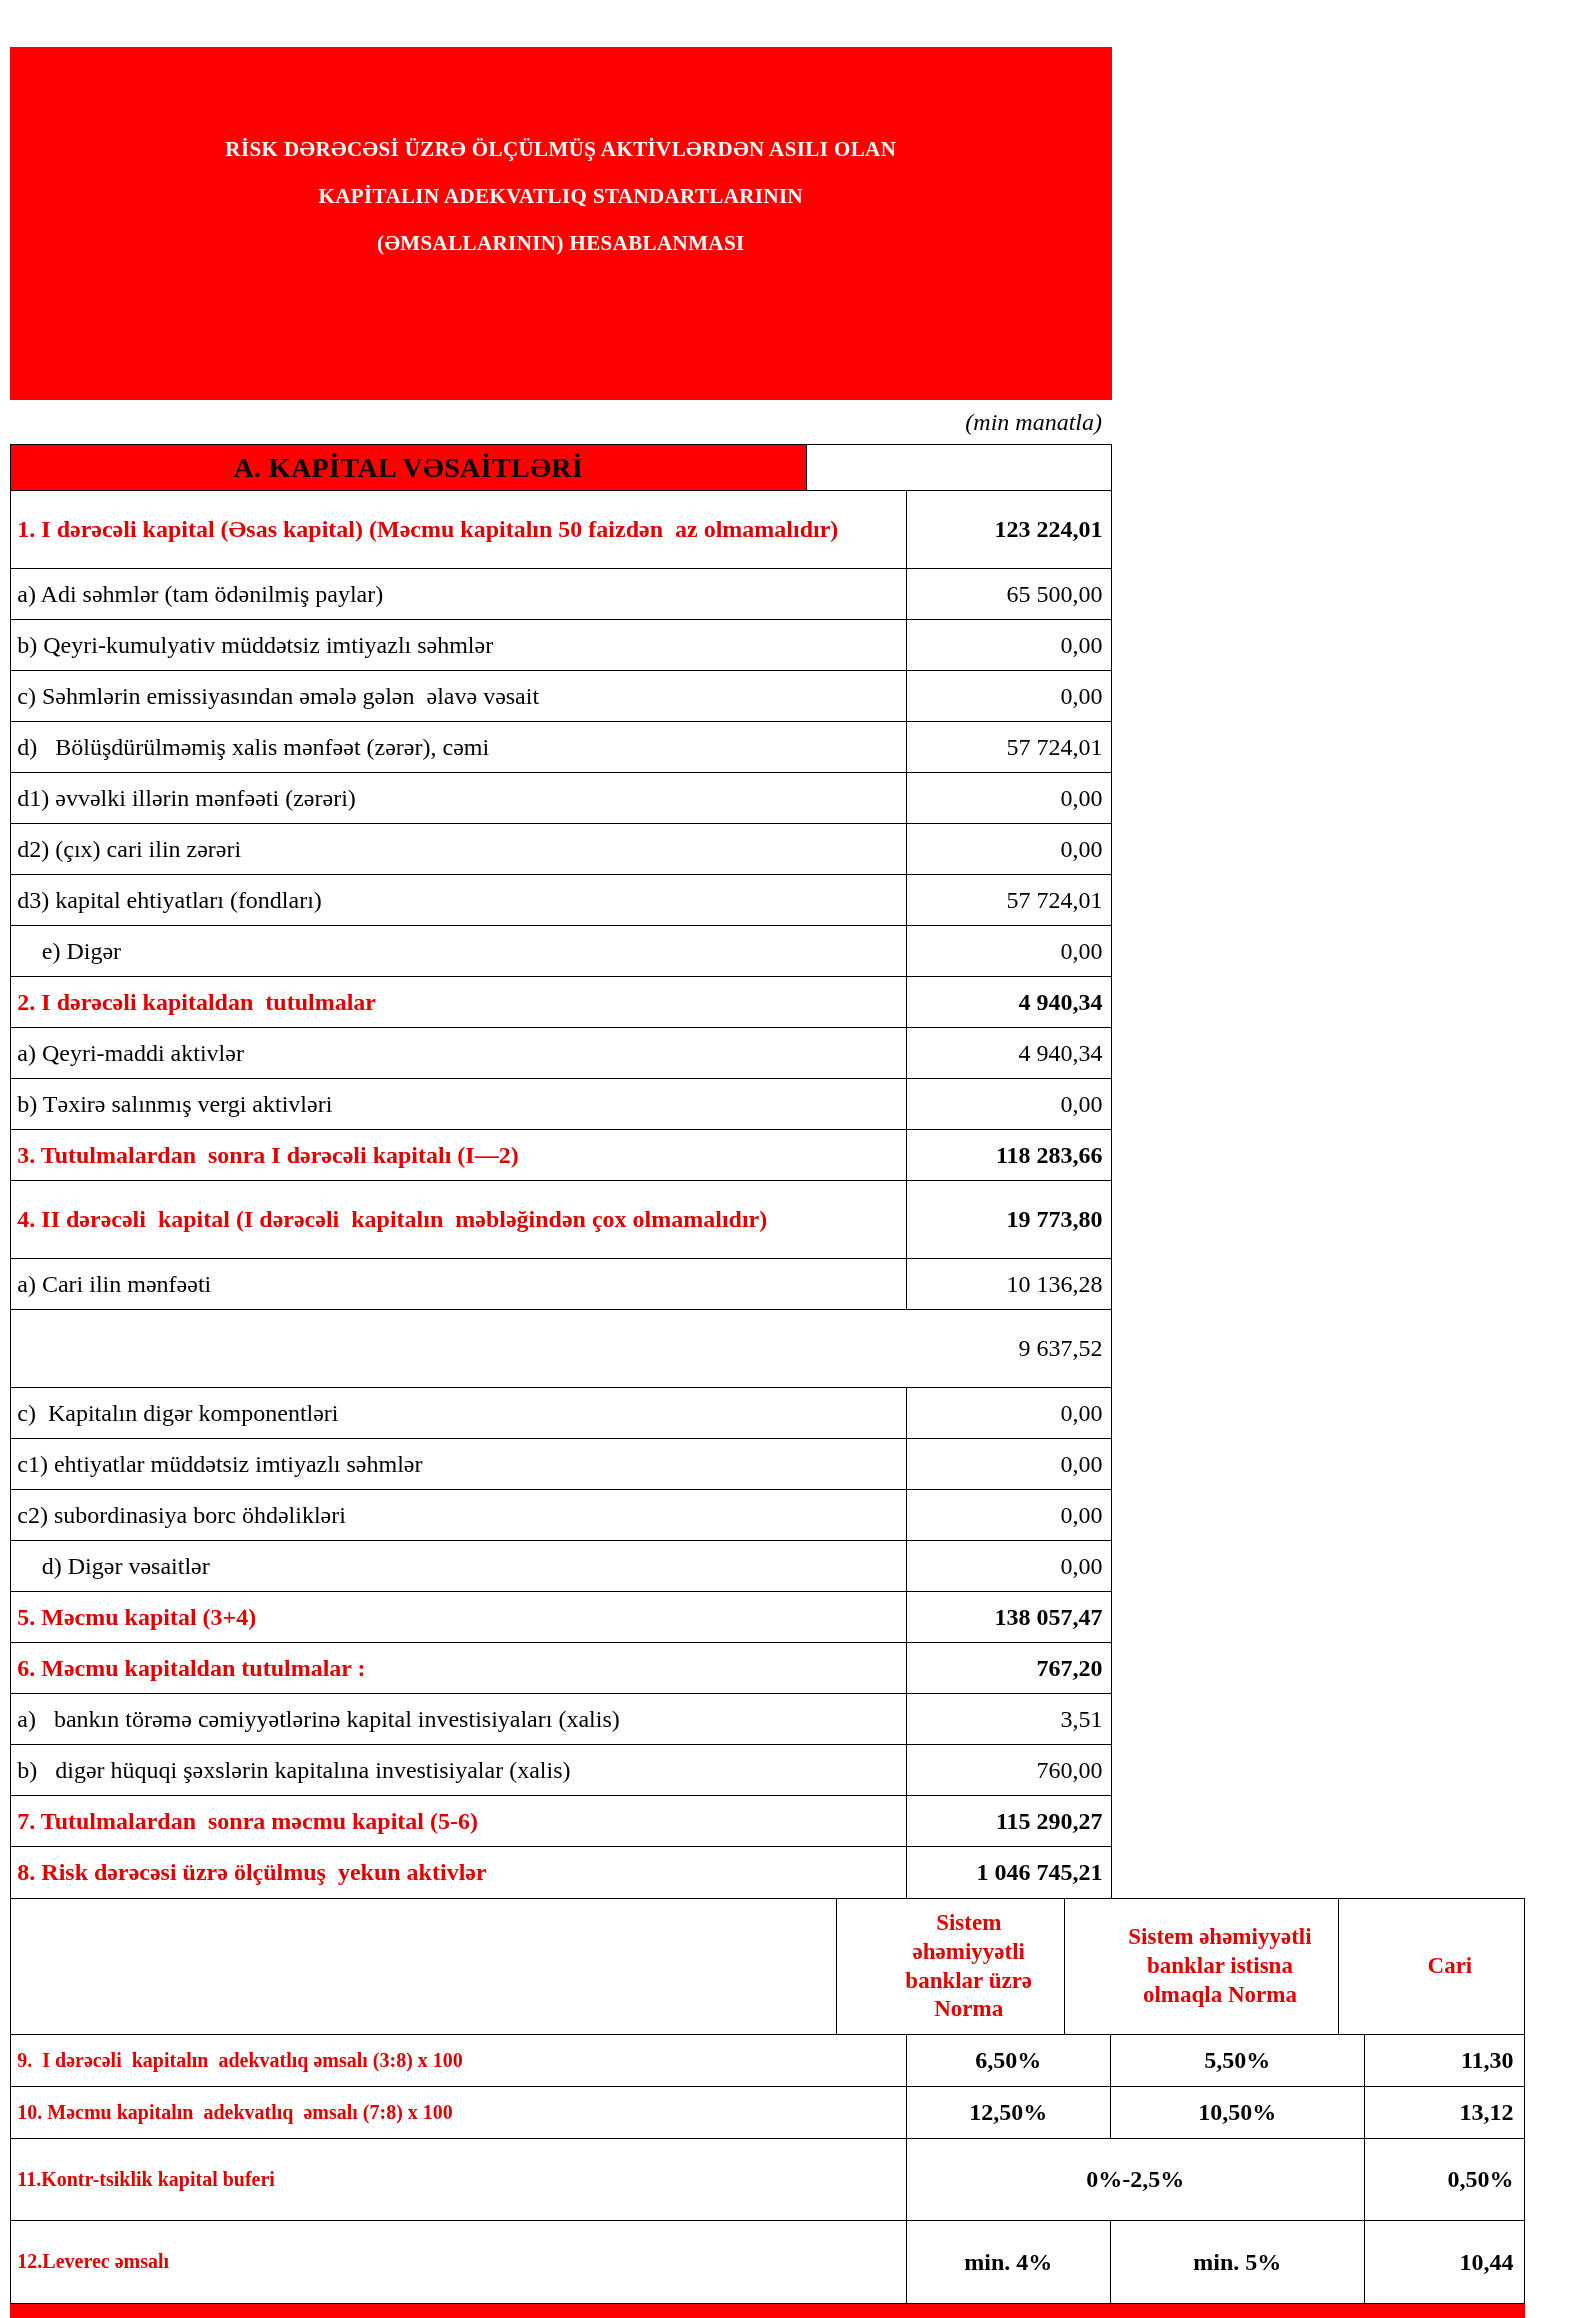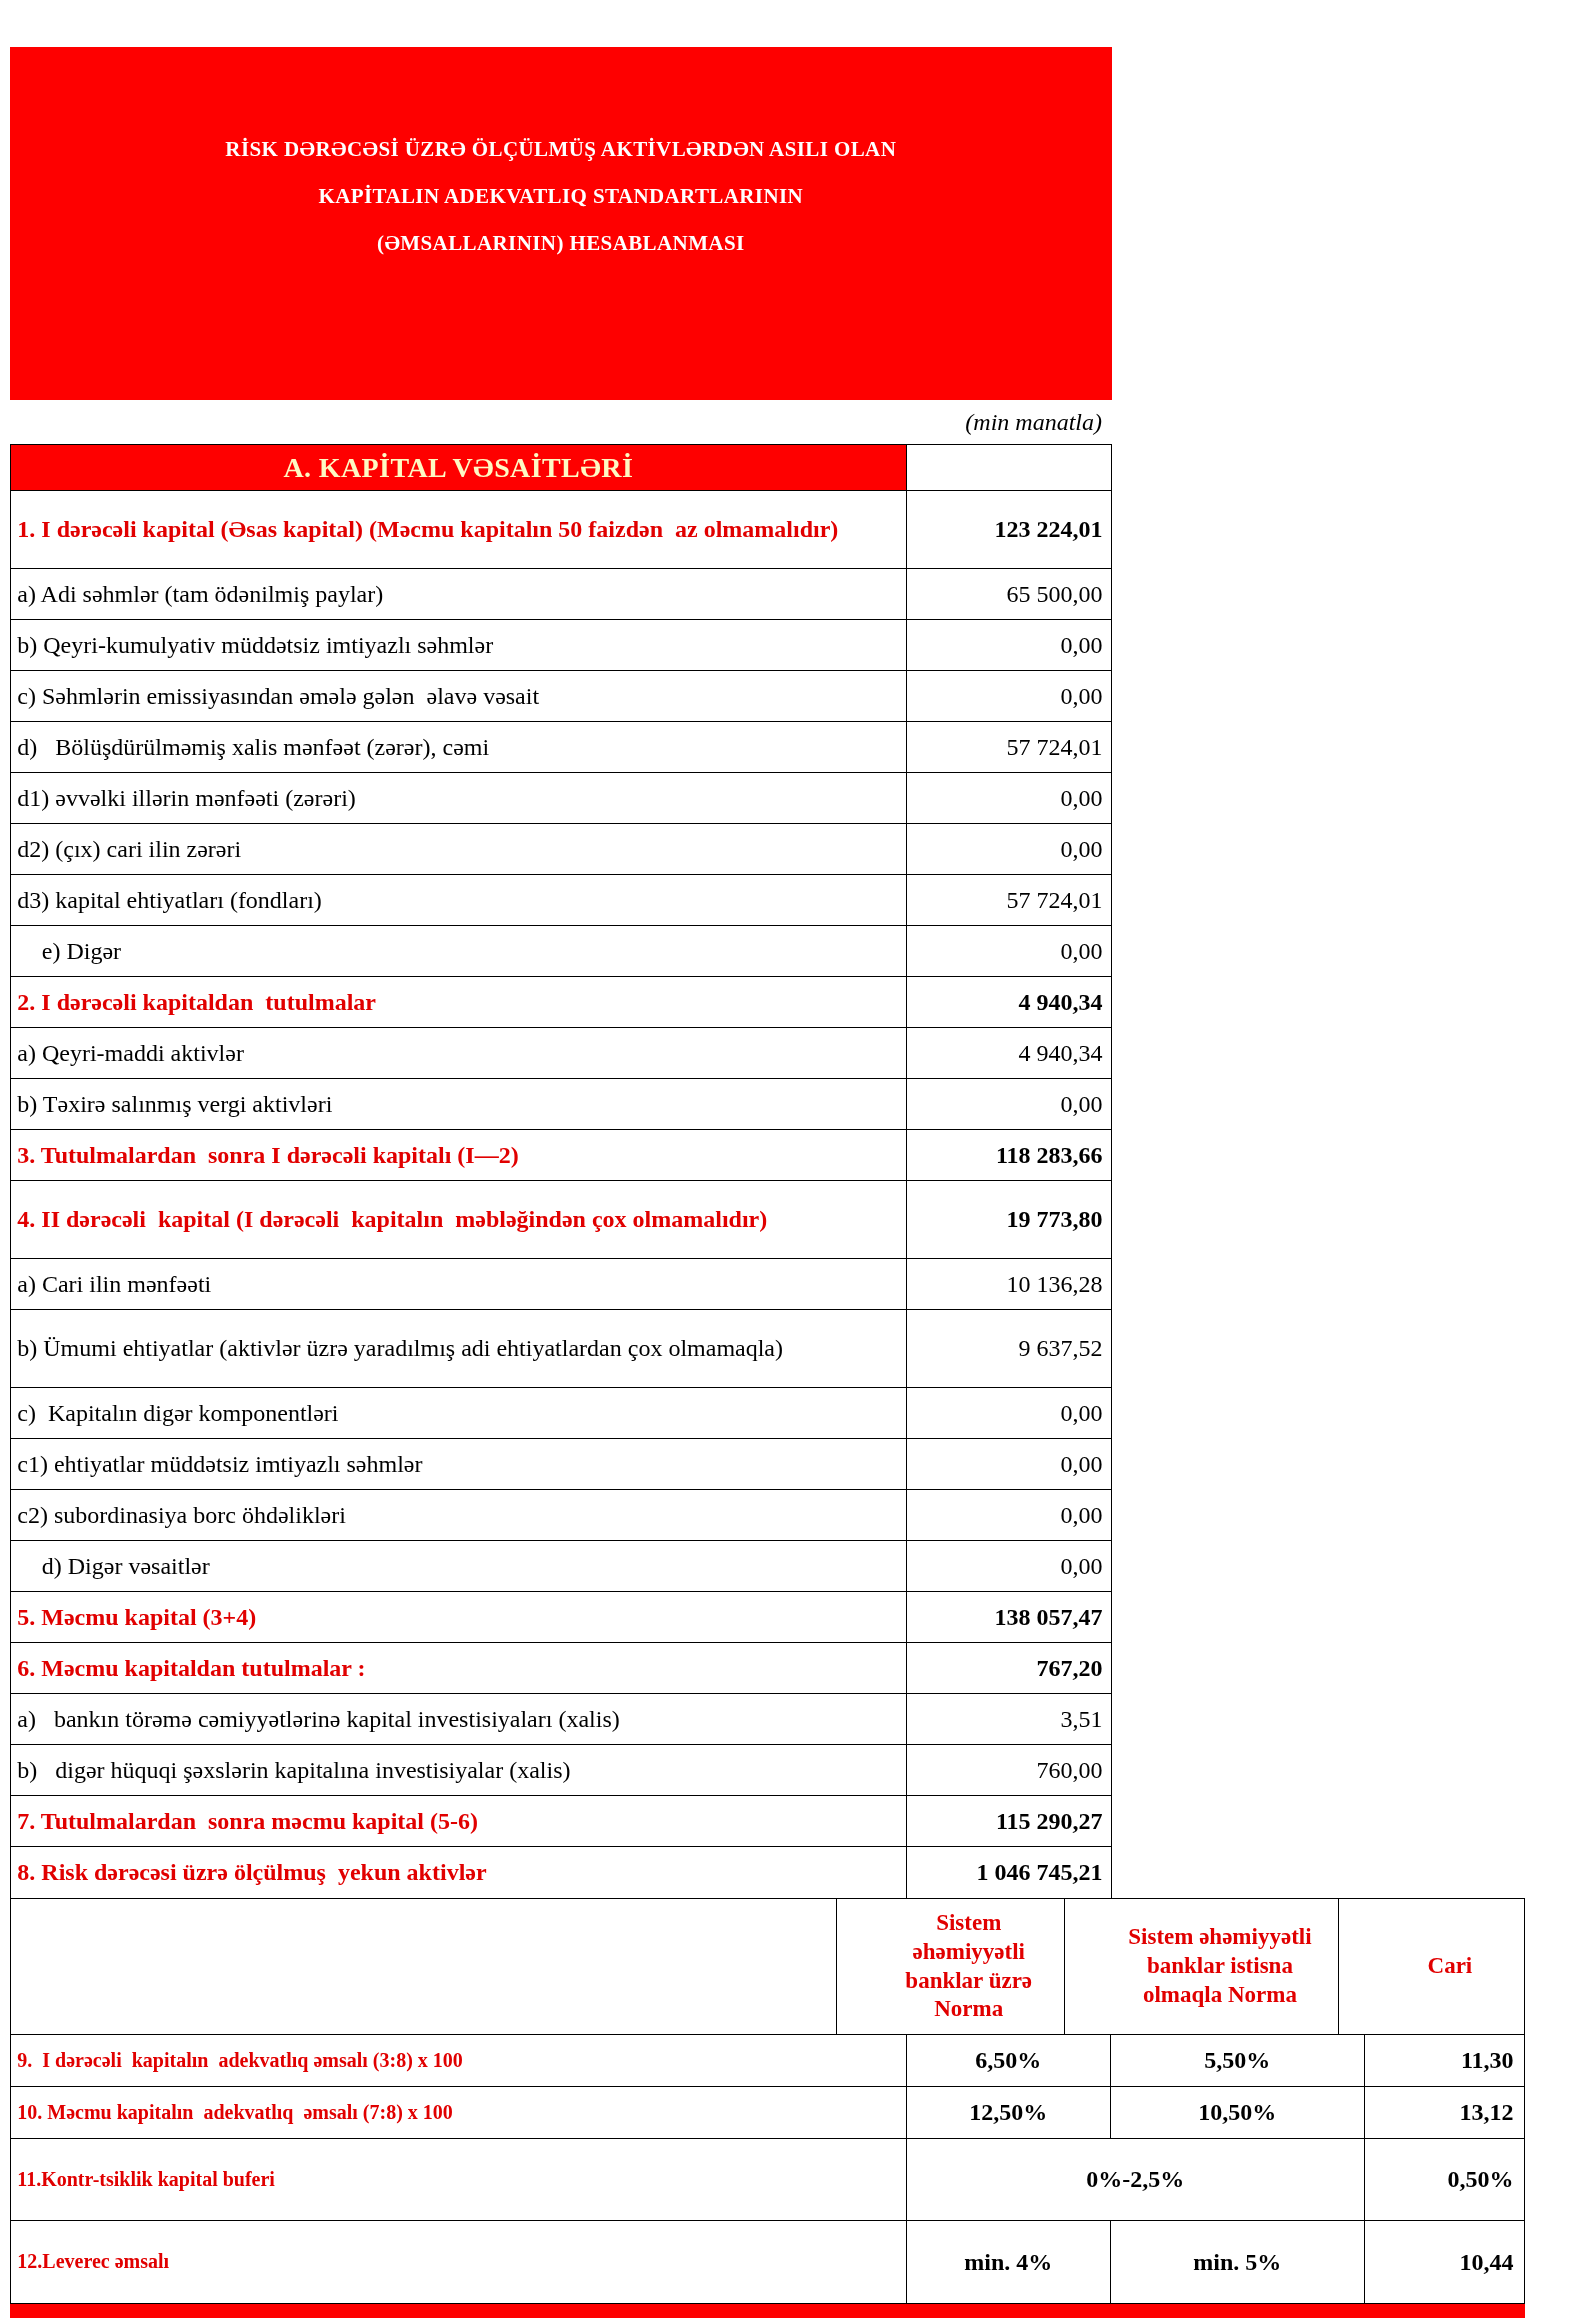--- a/index.html
+++ b/index.html
@@ -15,21 +15,21 @@
   
   .unit-row { width: 1102px; height: 44px; display: flex; align-items: center; justify-content: flex-end; padding-right: 9.8px; }
   .unit-note { font-style: italic; font-size: 24px; }
 
   
   .table-main { width: 1102px; border: 1.6px solid #000; border-bottom: none; }
   .t-row { display: flex; border-bottom: 1.6px solid #000; }
   .t-row:last-child { border-bottom: none; }
 
   .section-bar-row { height: 46px; }
-  .section-bar { width: 896px; border-right: 1.6px solid #000; background: var(--red-bg, #fe0000); color: #fef9c3; font-weight: bold; font-size: 28px; display: flex; align-items: center; justify-content: center; letter-spacing: 0.4px; font-family: Liberation Serif, serif; }
+  .section-bar { width: 796px; border-right: 1.6px solid #000; background: var(--red-bg, #fe0000); color: #000000; font-weight: bold; font-size: 28px; display: flex; align-items: center; justify-content: center; letter-spacing: 0.4px; font-family: Liberation Serif, serif; }
   .section-bar-spacer { flex: 1; background: #fff; }
 
   .c-label { width: 896px; border-right: 1.6px solid #000; display: flex; align-items: center; padding: 3.3px 6.5px; font-size: 24px; line-height: 1.18; white-space: pre-wrap; }
   .c-value { flex: 1; display: flex; align-items: center; justify-content: flex-end; padding: 3.3px 8.2px; font-size: 24px; white-space: pre; }
   .row-h1 { min-height: 51px; }
   .row-h2 { min-height: 78px; }
   .sec .c-label { color: var(--red-tx, #e10000); font-weight: bold; }
   .sec .c-value { font-weight: bold; }
   .c-label.indent { padding-left: 31px; }
 
@@ -114,21 +114,20 @@
           </div><div class="t-row sec row-h1">
             <div class="c-label">3. Tutulmalardan  sonra I dərəcəli kapitalı (I—2)</div>
             <div class="c-value">118 283,66</div>
           </div><div class="t-row sec row-h2">
             <div class="c-label">4. II dərəcəli  kapital (I dərəcəli  kapitalın  məbləğindən çox olmamalıdır)</div>
             <div class="c-value">19 773,80</div>
           </div><div class="t-row row-h1">
             <div class="c-label">a) Cari ilin mənfəəti</div>
             <div class="c-value">10 136,28</div>
           </div><div class="t-row row-h2">
-            <div class="c-label">b) Ümumi ehtiyatlar (aktivlər üzrə yaradılmış adi ehtiyatlardan çox olmamaqla)</div>
             <div class="c-value">9 637,52</div>
           </div><div class="t-row row-h1">
             <div class="c-label">c)  Kapitalın digər komponentləri</div>
             <div class="c-value">0,00</div>
           </div><div class="t-row row-h1">
             <div class="c-label">c1) ehtiyatlar müddətsiz imtiyazlı səhmlər</div>
             <div class="c-value">0,00</div>
           </div><div class="t-row row-h1">
             <div class="c-label">c2) subordinasiya borc öhdəlikləri</div>
             <div class="c-value">0,00</div>

